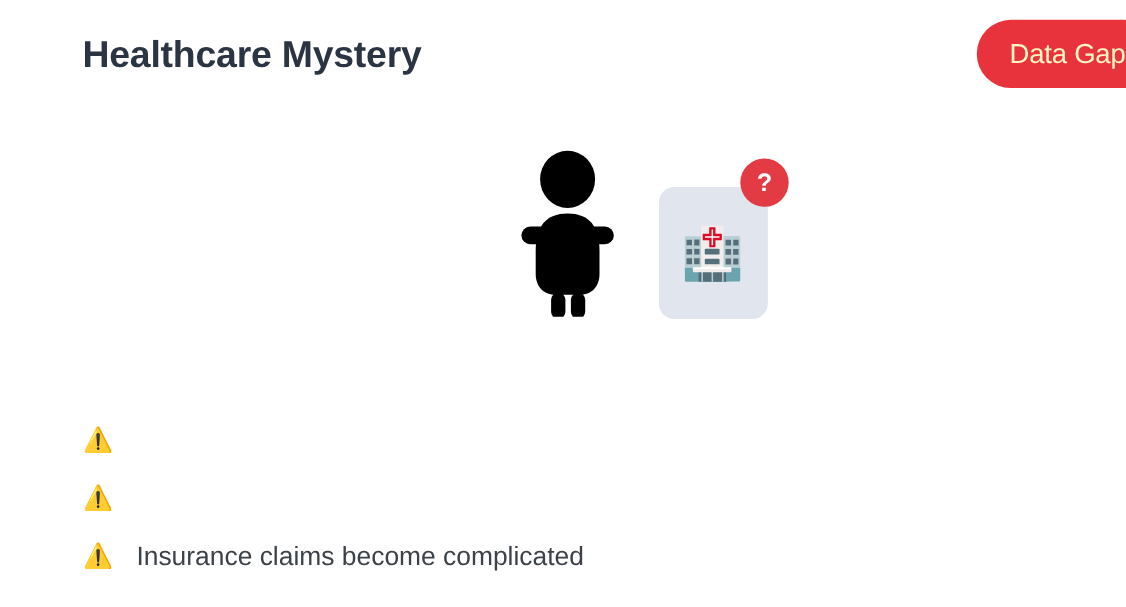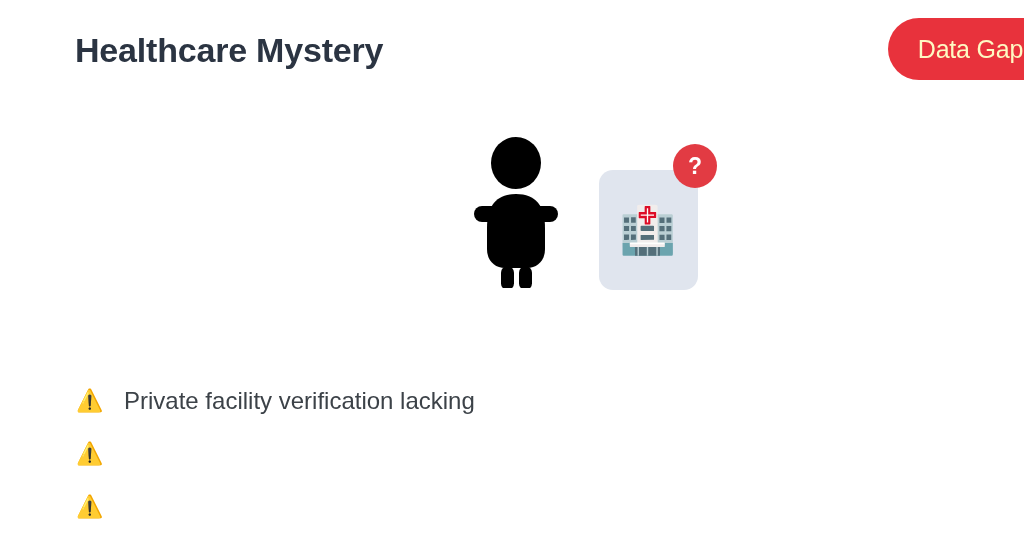--- a/index.html
+++ b/index.html
@@ -173,26 +173,26 @@
       <div class="facility-emoji">🏥</div>
       <div class="unknown-badge">?</div>
     </div>
 
   </div>
 
   <div class="issue-list">
 
     <div class="issue-row">
       <span class="issue-icon">⚠️</span>
-      <span class="issue-text">Private facility verification lacking</span>
     </div>
 
     <div class="issue-row">
       <span class="issue-icon">⚠️</span>
     </div>
 
     <div class="issue-row">
       <span class="issue-icon">⚠️</span>
+      <span class="issue-text">Insurance claims become complicated</span>
     </div>
 
   </div>
 
 </div>
 
 </body></html>

